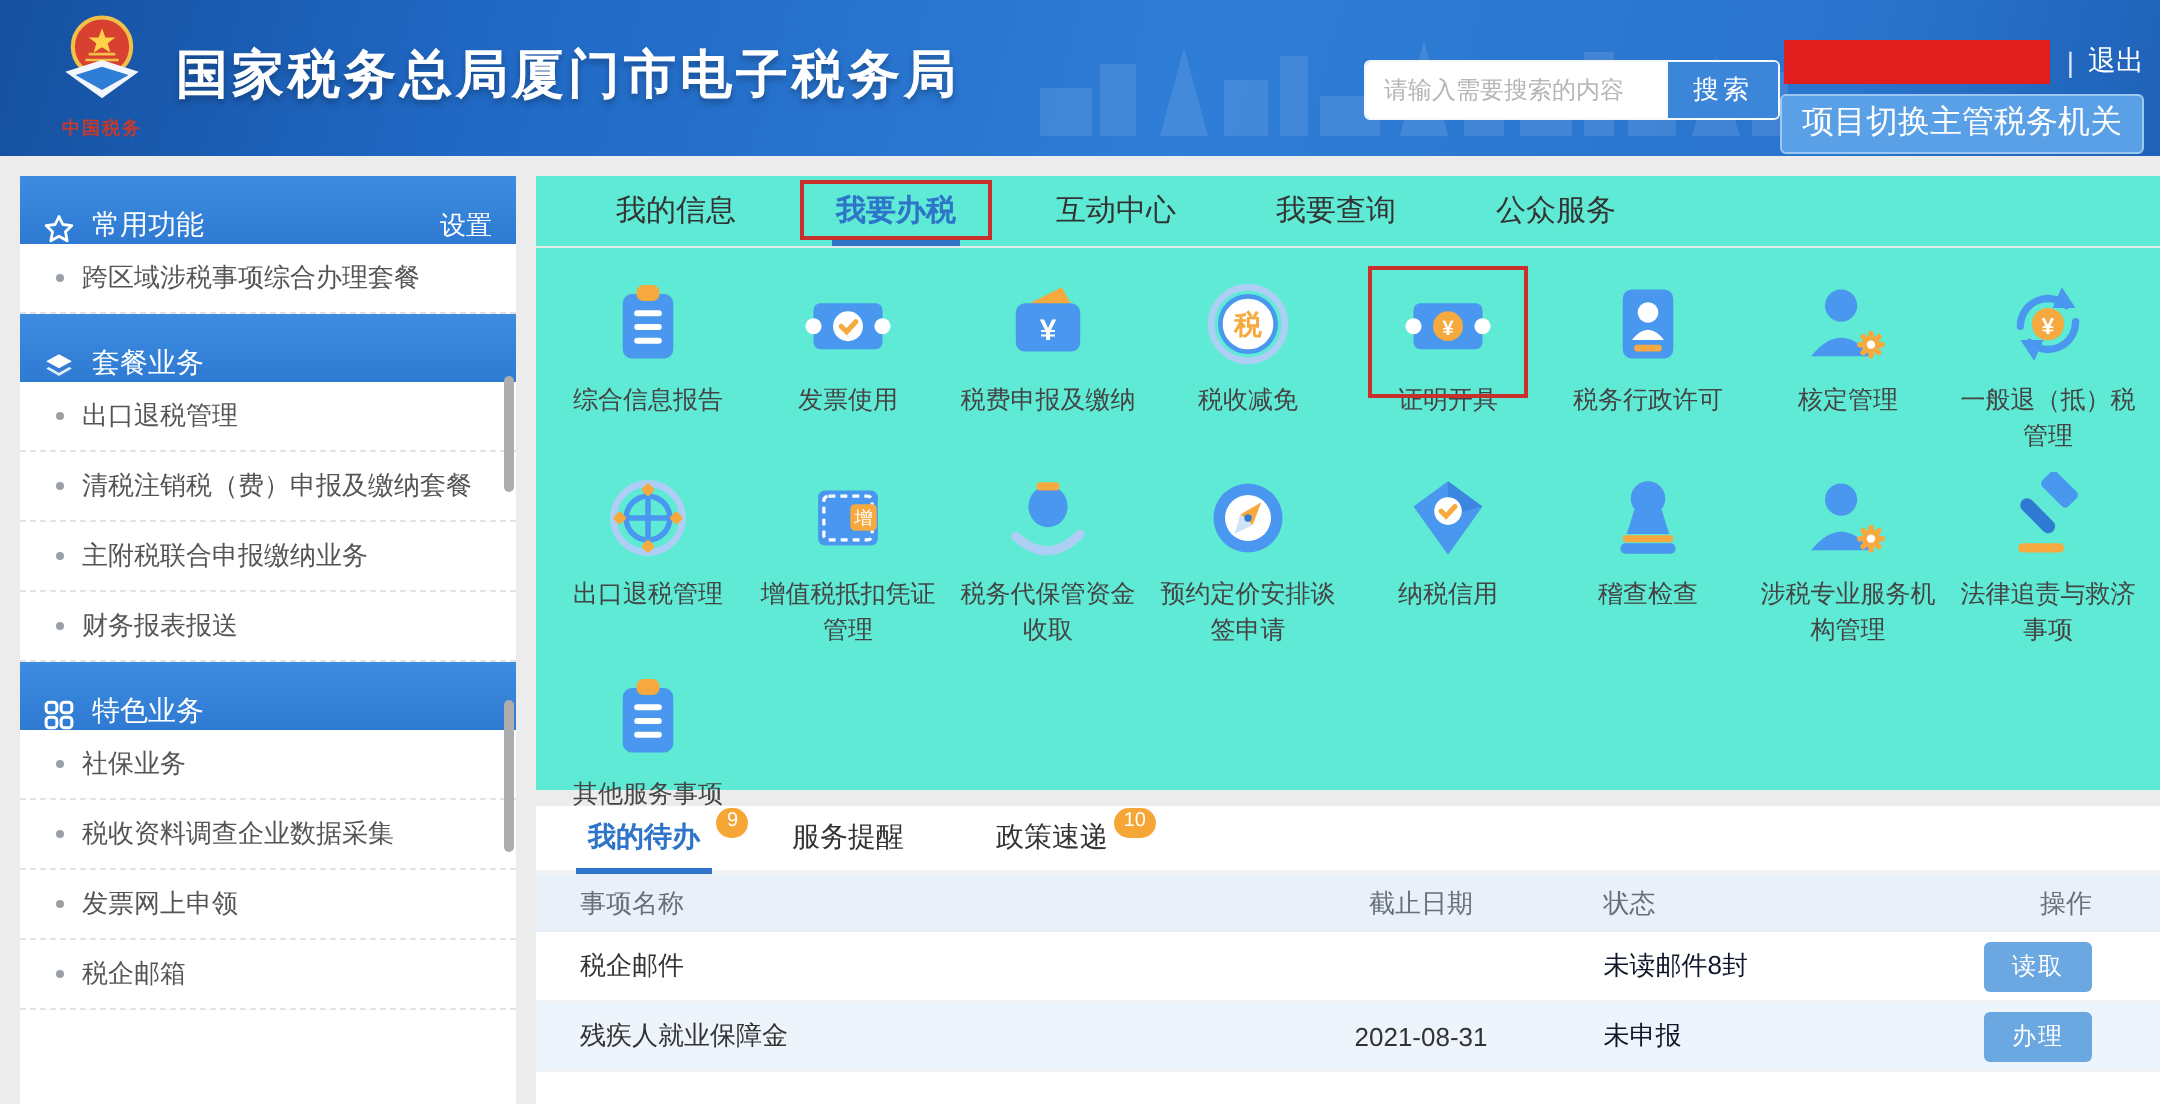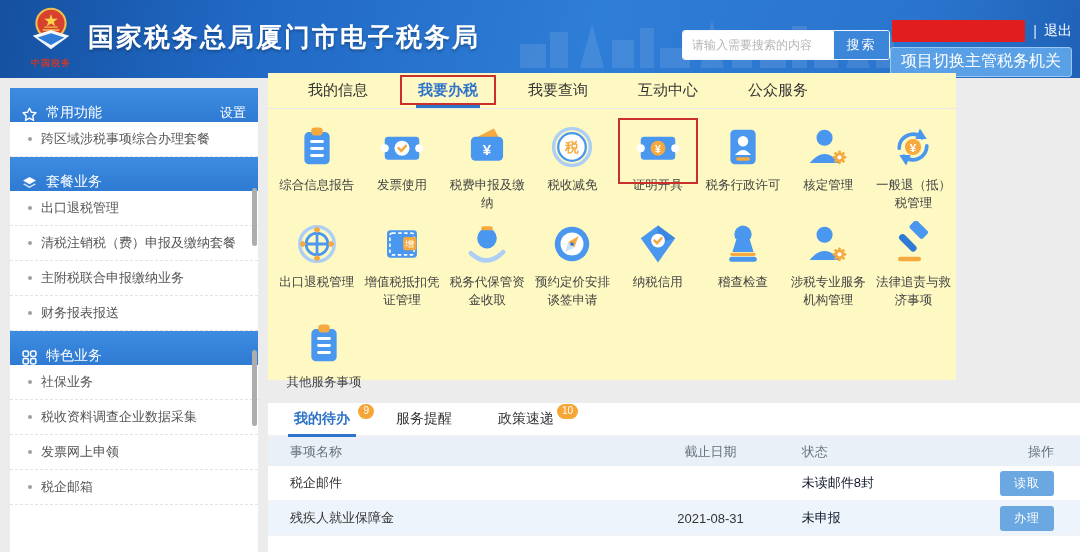--- a/index.html
+++ b/index.html
@@ -32,21 +32,21 @@
   .side-head { height:34px; background:linear-gradient(#3d8ce2,#2f7ad2); color:#fff; display:flex;
     align-items:flex-end; padding:0 12px; font-size:14px; cursor:pointer; }
   .side-ico { width:15px; height:15px; margin-right:9px; display:inline-flex; }
   .side-action { margin-left:auto; font-size:13px; cursor:pointer; }
   .side-item { height:35px; display:flex; align-items:center; padding-left:16px; font-size:13px; color:#555;
     border-bottom:1px dashed #e3e3e3; cursor:pointer; white-space:nowrap; }
   .side-dot { width:4px; height:4px; border-radius:50%; background:#9aa0a6; margin:0 9px 0 2px; flex:0 0 auto; }
   .side-scroll-thumb { position:absolute; right:1px; width:5px; border-radius:3px; background:#adadad; }
 
   
-  .main-panel { position:absolute; left:268px; top:73px; width:688px; height:307px; background:#fef9c3; }
+  .main-panel { position:absolute; left:268px; top:88px; width:812px; height:307px; background:#5eead4; }
   .nav-tabs { height:36px; border-bottom:1px solid #e9e9e9; display:flex; align-items:stretch;
     padding-left:26px; }
   .nav-tab { position:relative; display:flex; align-items:center; padding:0 14px; margin-right:22px;
     font-size:15px; color:#333; cursor:pointer; }
   .nav-tab.active { color:#2e74c9; font-weight:bold; }
   .nav-tab.active .nav-underline { position:absolute; left:12px; right:12px; bottom:0; height:3px; background:#2e74c9; }
   .annotation-box { position:absolute; border:2px solid #c9302c; pointer-events:none; }
   .nav-tab .annotation-box { top:2px; bottom:3px; left:-4px; right:-4px; }
 
   .services { padding:8px 0 0 6px; }
@@ -65,21 +65,21 @@
   .panel-tab.active { color:#2e74c9; font-weight:bold; }
   .panel-tab.active .nav-underline { position:absolute; left:4px; right:4px; bottom:-2px; height:3px; background:#2e74c9; }
   .tab-badge { position:absolute; top:1px; right:-14px; background:#f6a637; color:#fff; font-size:10px;
     border-radius:9px; padding:1px 5px; line-height:1.25; font-weight:normal; }
   .thead { display:flex; height:29px; align-items:center; background:#e9f0f8; color:#66707c; font-size:13px; }
   .trow { display:flex; height:35px; align-items:center; font-size:13px; color:#333; border-bottom:1px solid #f3f3f3; }
   .trow.alt { background:#edf4fb; }
   .c1 { flex:0 0 44%; padding-left:22px; text-align:left; }
   .c2 { flex:0 0 21%; text-align:center; }
   .c3 { flex:0 0 19%; text-align:left; padding-left:6px; }
-  .c4 { flex:1; text-align:right; padding-right:26px; }
+  .c4 { flex:1; text-align:right; padding-right:34px; }
   .status-text { color:#0f172a; }
   .action-btn { background:#6ba7e0; color:#fff; border:none; border-radius:3px; font-size:12px;
     padding:4px 14px; cursor:pointer; letter-spacing:1px; }
 </style>
 </head>
 <body>
 
 <div class="header">
   <svg class="skyline" width="430" height="50" viewBox="0 0 430 50">
     <g fill="#ffffff">
@@ -202,24 +202,24 @@
   <div class="nav-tabs" id="nav-tabs">
       <div class="nav-tab">
         <span>我的信息</span>
       </div>
       <div class="nav-tab active">
         <span>我要办税</span>
         <span class="nav-underline"></span>
         <span class="annotation-box"></span>
       </div>
       <div class="nav-tab">
+        <span>互动中心</span>
+      </div>
+      <div class="nav-tab">
         <span>我要查询</span>
-      </div>
-      <div class="nav-tab">
-        <span>互动中心</span>
       </div>
       <div class="nav-tab">
         <span>公众服务</span>
       </div>
     </div>
   <div class="services" id="services">
       <div class="grid-row row-1">
         <div class="grid-item">
           <div class="icon-box"><svg width="46" height="46" viewBox="0 0 40 40">
               <rect x="9" y="7" width="22" height="28" rx="4" fill="#4a97ef"></rect>

